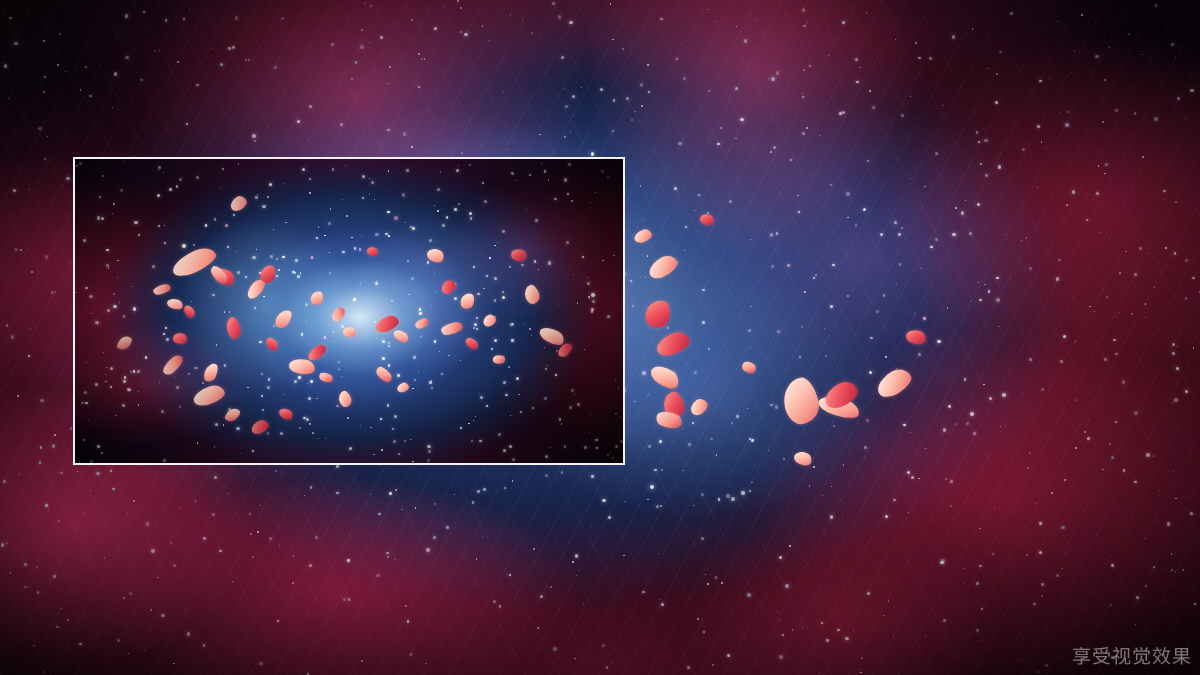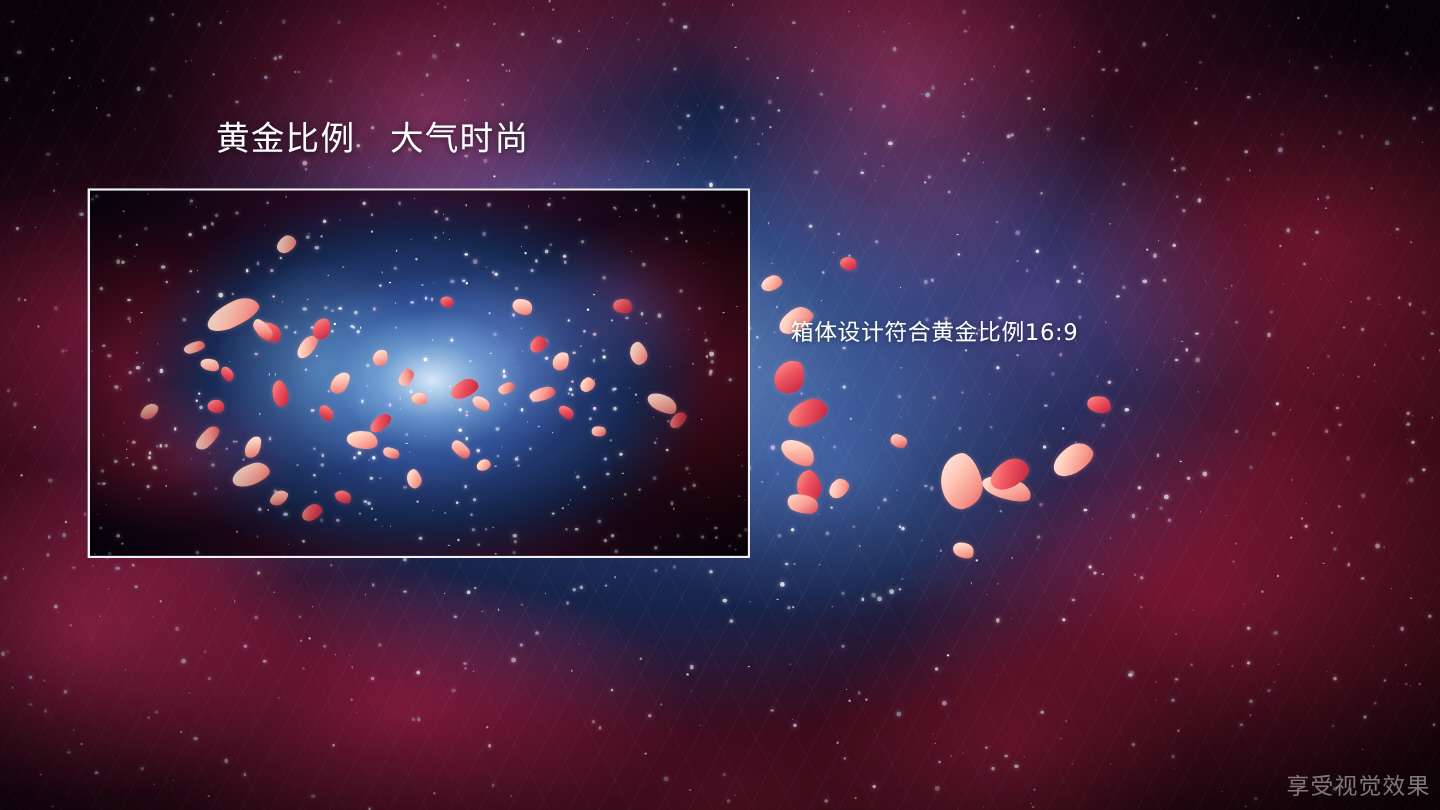--- a/index.html
+++ b/index.html
@@ -1132,21 +1132,20 @@
       <i class="petal pale" style="left:784px;top:378px;width:34px;height:46px;transform:rotate(-12deg);"></i>
       <i class="petal pale" style="left:818px;top:398px;width:42px;height:18px;transform:rotate(18deg);"></i>
       <i class="petal deep" style="left:824px;top:384px;width:34px;height:22px;transform:rotate(-26deg);"></i>
       <i class="petal pale" style="left:794px;top:452px;width:18px;height:13px;transform:rotate(24deg);"></i>
       <i class="petal pale" style="left:876px;top:372px;width:36px;height:22px;transform:rotate(-30deg);"></i>
       <i class="petal sliver" style="left:742px;top:362px;width:14px;height:11px;transform:rotate(40deg);"></i>
       <i class="petal deep" style="left:906px;top:330px;width:20px;height:14px;transform:rotate(16deg);"></i>
       <i class="petal pale" style="left:634px;top:230px;width:18px;height:12px;transform:rotate(-18deg);"></i>
     </div>
 
-  <div id="slide-title">黄金比例　大气时尚</div>
 
   <div id="framed-panel">
     <div class="panel-inner">
       <div class="panel-sky"></div>
       <div class="panel-haze"></div>
       <div class="stars" id="panel-stars">
           <i class="star" style="left:397.8px;top:261.3px;width:1.0px;height:1.0px;background:rgba(255,205,225,0.89);"></i>
           <i class="star" style="left:188.3px;top:136.6px;width:1.3px;height:1.3px;background:rgba(255,255,255,0.98);"></i>
           <i class="star" style="left:286.5px;top:37.8px;width:2.6px;height:2.6px;background:rgba(255,255,255,0.70);box-shadow:0 0 3.4px rgba(255,255,255,0.56);"></i>
           <i class="star" style="left:491.8px;top:33.6px;width:2.6px;height:2.6px;background:rgba(255,255,255,0.98);box-shadow:0 0 3.4px rgba(255,255,255,0.78);"></i>
@@ -1604,18 +1603,17 @@
           <i class="petal sliver" style="left:300px;top:210px;width:18px;height:11px;transform:rotate(52deg);"></i>
           <i class="petal pale" style="left:322px;top:224px;width:12px;height:9px;transform:rotate(-16deg);"></i>
           <i class="petal deep" style="left:204px;top:250px;width:14px;height:10px;transform:rotate(30deg);"></i>
           <i class="petal sliver" style="left:418px;top:196px;width:12px;height:9px;transform:rotate(16deg);"></i>
         </div>
       <div class="panel-edge"></div>
     </div>
   </div>
 
   <div id="body-copy">
-    <div class="copy-line">箱体设计符合黄金比例16:9</div>
   </div>
 
   <div id="watermark">享受视觉效果</div>
 
 </div>
 
 </body></html>

